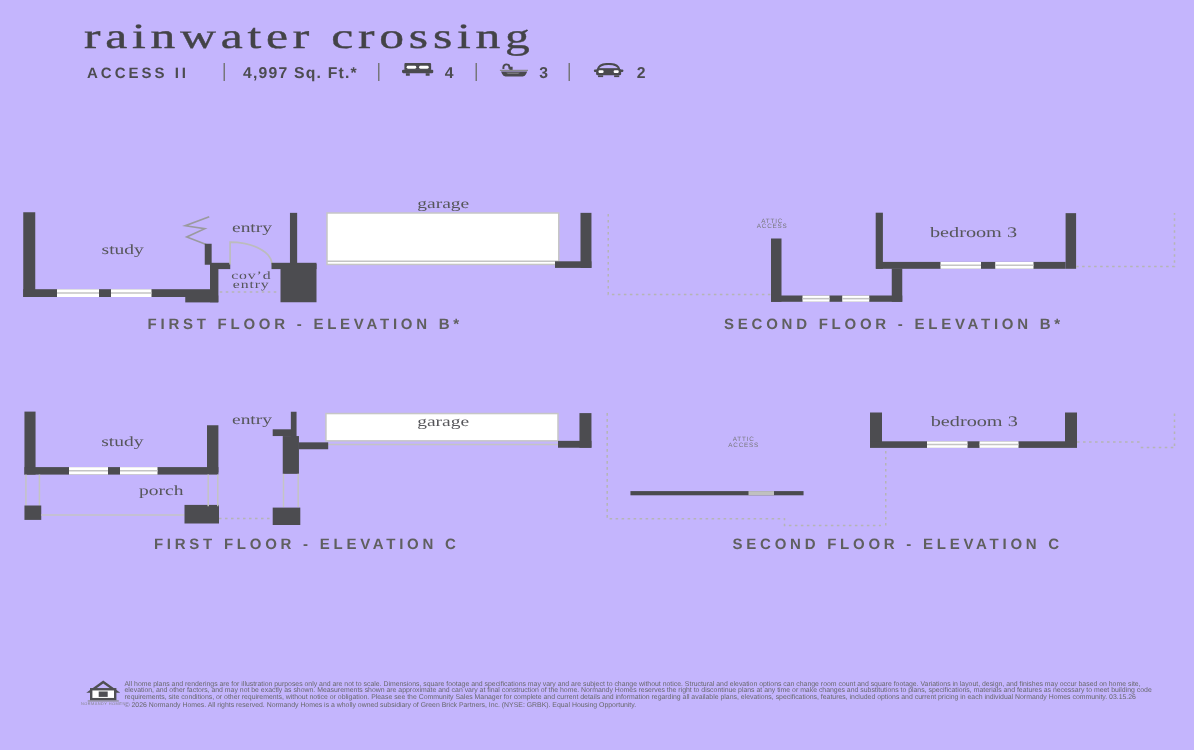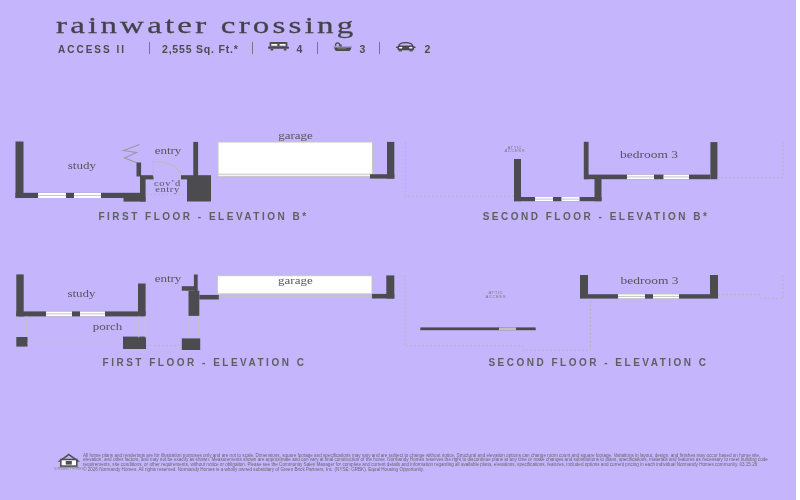--- a/index.html
+++ b/index.html
@@ -18,21 +18,21 @@
   .dash{stroke:#b5b5b5;stroke-width:1;fill:none;stroke-dasharray:1.7 2.3;}
   .foot{position:absolute;left:83px;top:453.7px;width:692px;font-size:4.6px;line-height:4.8px;color:#68686c;}
 </style>
 </head>
 <body>
 <div class="page">
   <div class="title">rainwater crossing</div>
   <div class="sub">
     <span class="s-caps" style="left:58px;">ACCESS II</span>
     <span class="s-bar" style="left:149px;"></span>
-    <span class="s-num" style="left:162px;">2,555 Sq. Ft.*</span>
+    <span class="s-num" style="left:162px;">4,997 Sq. Ft.*</span>
     <span class="s-bar" style="left:252px;"></span>
     <span style="left:267.5px;top:-0.3px;">
         <svg style="display:block" width="21" height="9.5" viewBox="0 0 21 9.5">
       <rect x="1.6" y="0" width="17.8" height="1.8" rx="0.7" fill="#4a4a4e"></rect>
       <rect x="1.6" y="1.4" width="17.8" height="3.2" fill="#4a4a4e"></rect>
       <rect x="3.1" y="1.9" width="6.4" height="1.9" rx="0.9" fill="#fff"></rect>
       <rect x="11.4" y="1.9" width="6.4" height="1.9" rx="0.9" fill="#fff"></rect>
       <rect x="0" y="4.5" width="21" height="2.3" rx="0.9" fill="#4a4a4e"></rect>
       <rect x="2.6" y="6.8" width="2.6" height="1.7" fill="#4a4a4e"></rect>
           <rect x="15.8" y="6.8" width="2.6" height="1.7" fill="#4a4a4e"></rect>

